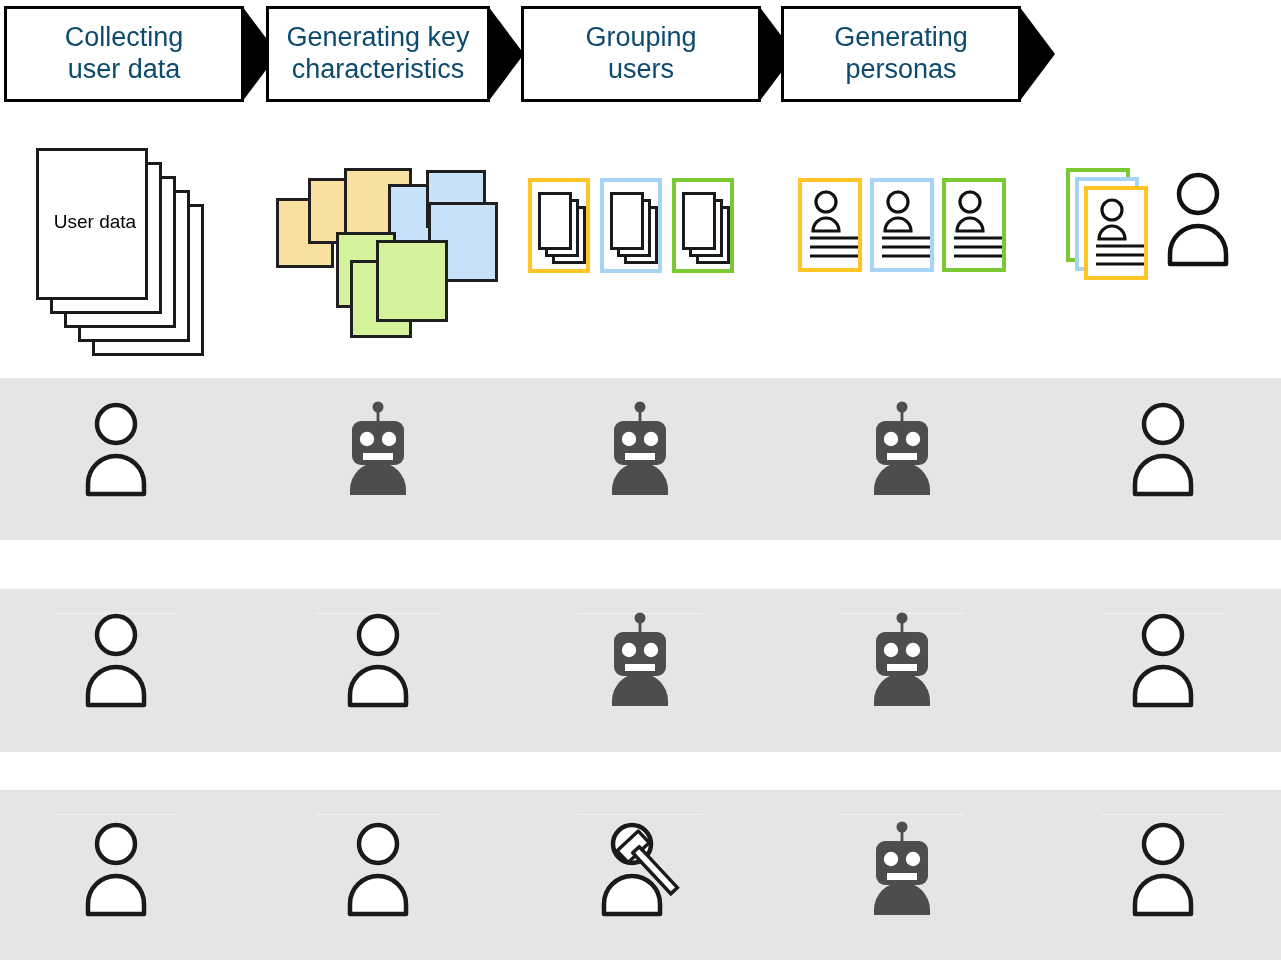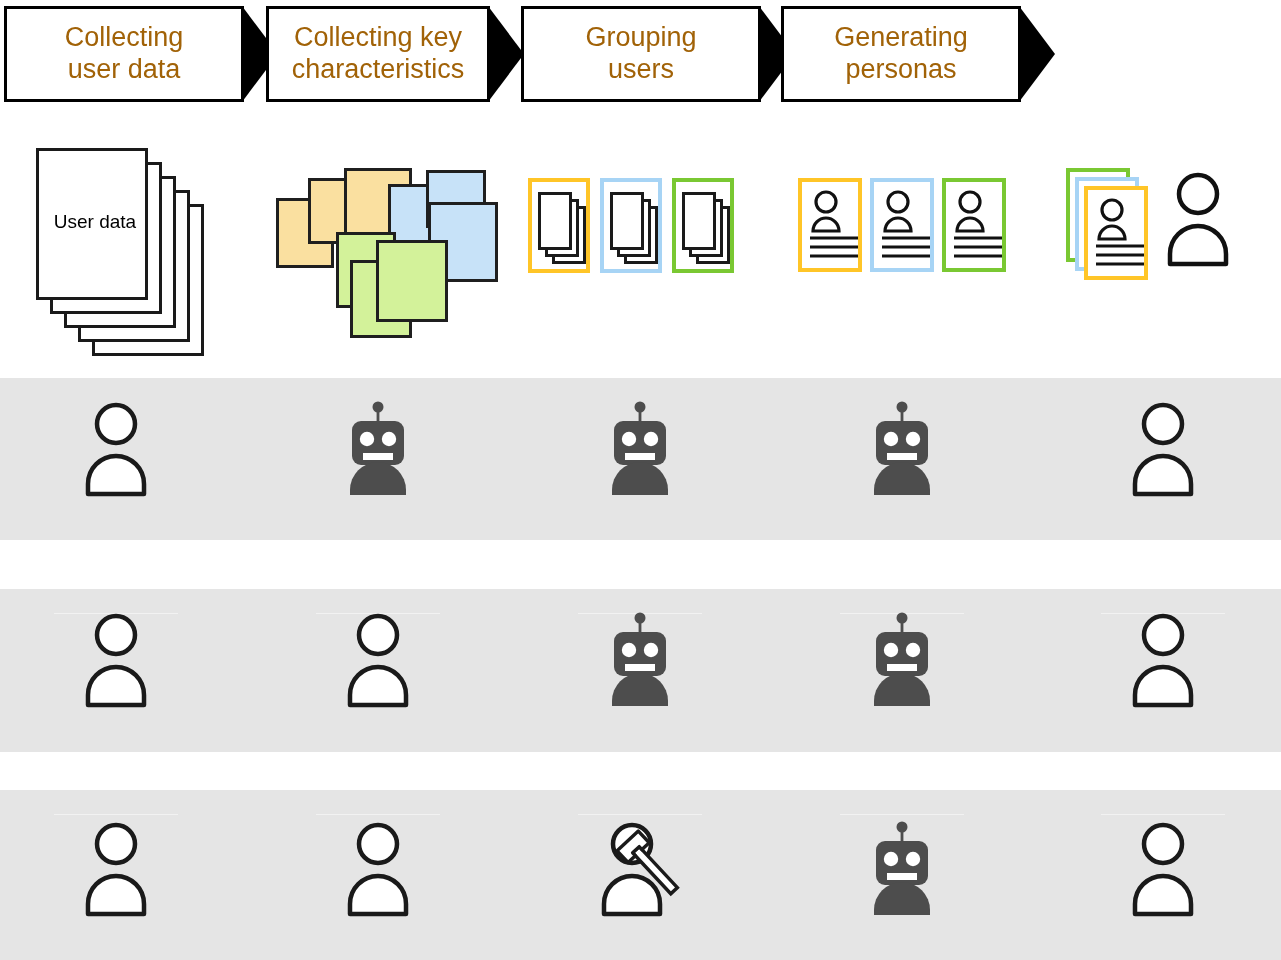--- a/index.html
+++ b/index.html
@@ -38,21 +38,21 @@
     border: 3px solid #000000;
     box-sizing: border-box;
     display: flex;
     align-items: center;
     justify-content: center;
     text-align: center;
   }
   .stage-label {
     font-size: 27px;
     line-height: 1.18;
-    color: #a16207;
+    color: #0c4a6e;
     padding: 0 6px;
     white-space: pre-line;
   }
   .stage-arrow {
     position: absolute;
     top: 0;
     width: 0;
     height: 0;
     border-top: 48px solid transparent;
     border-bottom: 48px solid transparent;
@@ -149,21 +149,21 @@
 <div class="process-row">
     <div class="stage" style="left: 4px; width: 240px;">
       <div class="stage-box" style="width: 240px;">
         <div class="stage-label">Collecting
 user data</div>
       </div>
       <div class="stage-arrow" style="left: 238px;"></div>
     </div>
     <div class="stage" style="left: 266px; width: 224px;">
       <div class="stage-box" style="width: 224px;">
-        <div class="stage-label">Collecting key
+        <div class="stage-label">Generating key
 characteristics</div>
       </div>
       <div class="stage-arrow" style="left: 222px;"></div>
     </div>
     <div class="stage" style="left: 521px; width: 240px;">
       <div class="stage-box" style="width: 240px;">
         <div class="stage-label">Grouping
 users</div>
       </div>
       <div class="stage-arrow" style="left: 238px;"></div>

